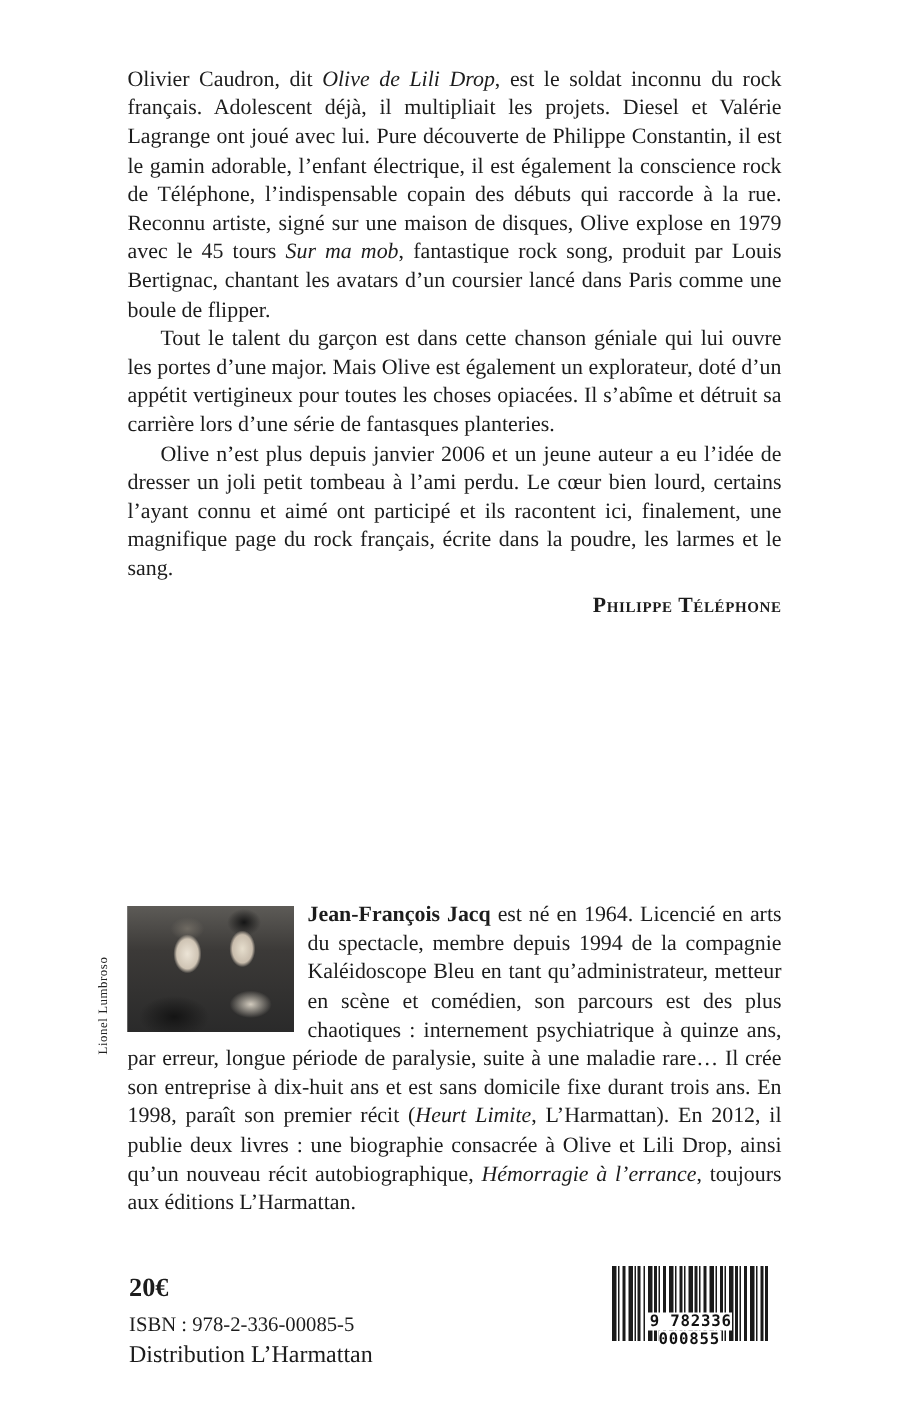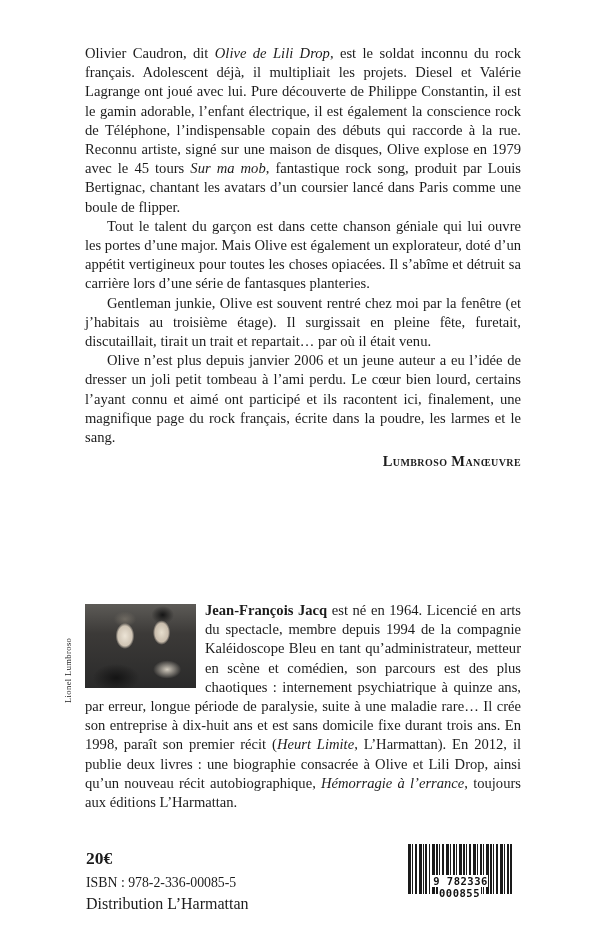--- a/index.html
+++ b/index.html
@@ -115,23 +115,22 @@
   .barcode-digits span.bg { background: #ffffff; padding: 0 1px; }
 </style>
 </head>
 <body>
 
 <div class="page">
 
   <div class="synopsis">
     <p class="noindent"><span>Olivier Caudron, dit </span><span style="font-style: italic;">Olive de Lili Drop</span><span>, est le soldat inconnu du rock français. Adolescent déjà, il multipliait les projets. Diesel et Valérie Lagrange ont joué avec lui. Pure découverte de Philippe Constantin, il est le gamin adorable, l’enfant électrique, il est également la conscience rock de Téléphone, l’indispensable copain des débuts qui raccorde à la rue. Reconnu artiste, signé sur une maison de disques, Olive explose en 1979 avec le 45 tours </span><span style="font-style: italic;">Sur ma mob</span><span>, fantastique rock song, produit par Louis Bertignac, chantant les avatars d’un coursier lancé dans Paris comme une boule de flipper.</span></p>
     <p><span>Tout le talent du garçon est dans cette chanson géniale qui lui ouvre les portes d’une major. Mais Olive est également un explorateur, doté d’un appétit vertigineux pour toutes les choses opiacées. Il s’abîme et détruit sa carrière lors d’une série de fantasques planteries.</span></p>
-    <p><span>Gentleman junkie, Olive est souvent rentré chez moi par la fenêtre (et j’habitais au troisième étage). Il surgissait en pleine fête, furetait, discutaillait, tirait un trait et repartait… par où il était venu.</span></p>
     <p><span>Olive n’est plus depuis janvier 2006 et un jeune auteur a eu l’idée de dresser un joli petit tombeau à l’ami perdu. Le cœur bien lourd, certains l’ayant connu et aimé ont participé et ils racontent ici, finalement, une magnifique page du rock français, écrite dans la poudre, les larmes et le sang.</span></p>
-    <p class="signature">Lumbroso Manœuvre</p>
+    <p class="signature">Philippe Téléphone</p>
   </div>
 
   <div class="photo-credit-vertical">Lionel Lumbroso</div>
 
   <div class="bio">
     <div class="photo-float">
       <div class="author-photo"></div>
     </div>
     <p><span style="font-weight: bold;">Jean-François Jacq</span><span> est né en 1964. Licencié en arts du spectacle, membre depuis 1994 de la compagnie Kaléidoscope Bleu en tant qu’administrateur, metteur en scène et comédien, son parcours est des plus chaotiques : internement psychiatrique à quinze ans, par erreur, longue période de paralysie, suite à une maladie rare… Il crée son entreprise à dix-huit ans et est sans domicile fixe durant trois ans. En 1998, paraît son premier récit (</span><span style="font-style: italic;">Heurt Limite</span><span>, L’Harmattan). En 2012, il publie deux livres : une biographie consacrée à Olive et Lili Drop, ainsi qu’un nouveau récit autobiographique, </span><span style="font-style: italic;">Hémorragie à l’errance</span><span>, toujours aux éditions L’Harmattan.</span></p>
   </div>

